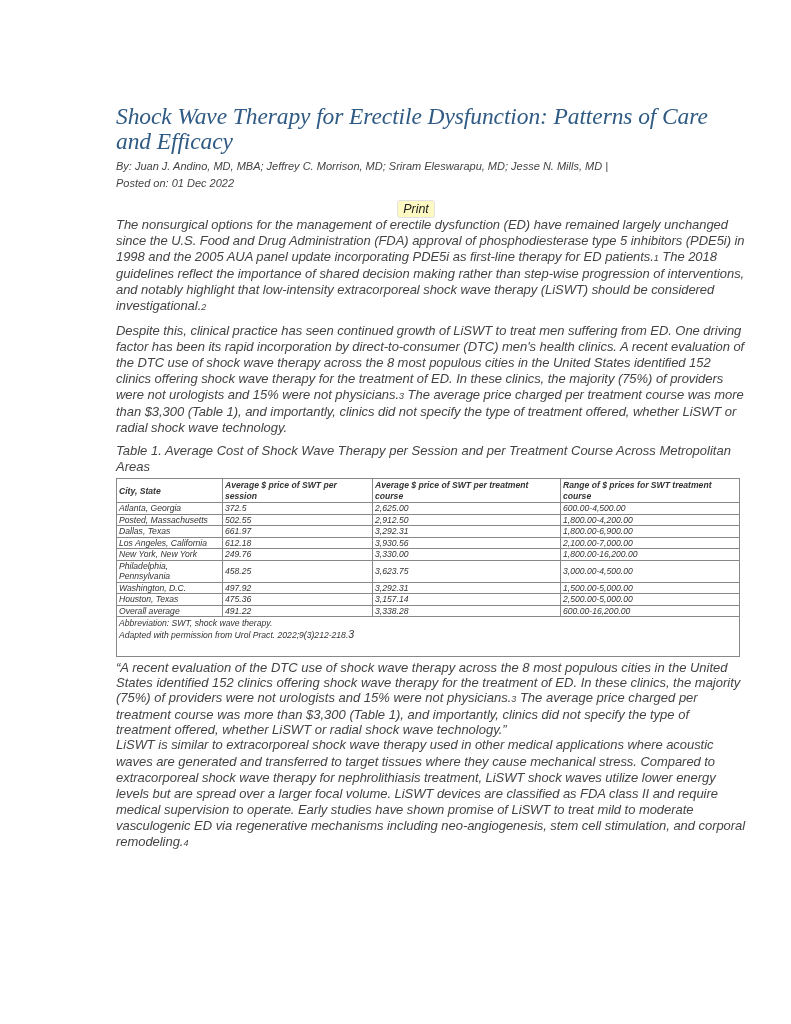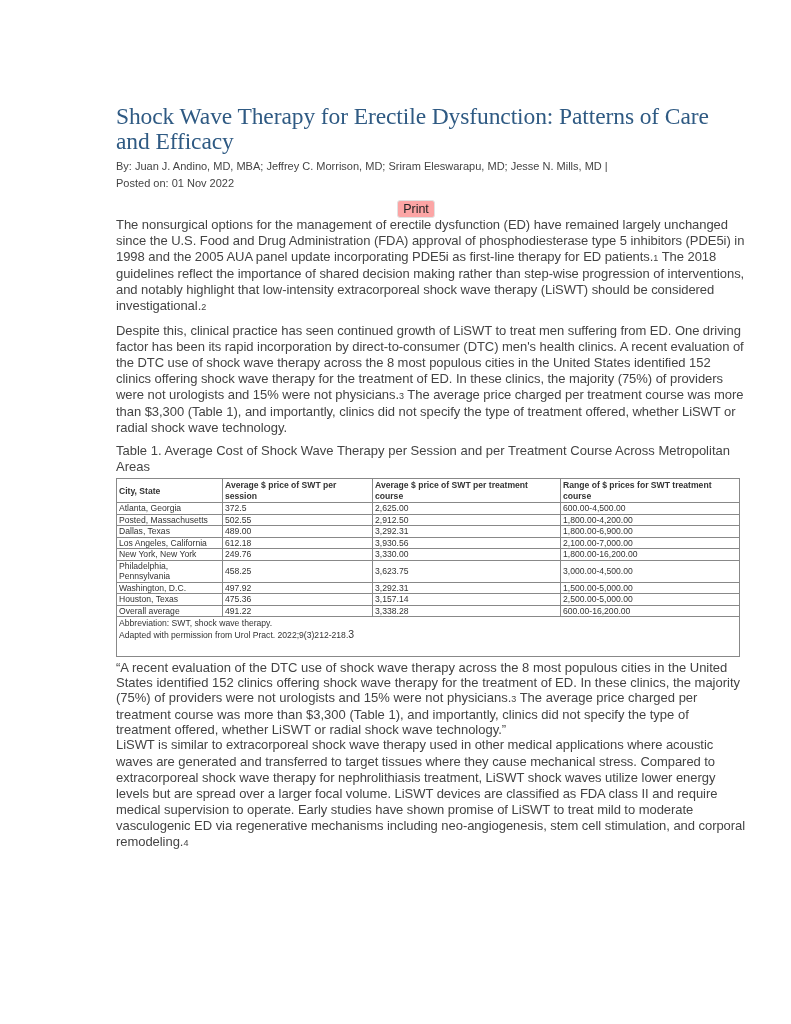--- a/index.html
+++ b/index.html
@@ -13,20 +13,21 @@
       position: relative;
       overflow: hidden;
       font-family: "Liberation Sans", sans-serif;
       color: #3a3a3a;
     }
     .page {
       position: absolute;
       left: 116px;
       top: 104px;
       width: 630px;
+      font-style: italic;
     }
     .title {
       font-family: "Liberation Serif", serif;
       font-size: 23.5px;
       line-height: 25px;
       color: #2c5282;
       color: #2f5a83;
       font-weight: normal;
       margin: 0;
       letter-spacing: -0.1px;
@@ -44,21 +45,21 @@
       margin-left: -30px;
     }
     .print-btn {
       display: inline-block;
       font-family: "Liberation Sans", sans-serif;
       font-size: 12.5px;
       line-height: 14px;
       padding: 1px 5px;
       border: 1px solid #e2e2e2;
       border-radius: 3px;
-      background: #fca5a5;
+      background: #fef9c3;
       color: #222;
       cursor: pointer;
     }
     .para {
       font-size: 13px;
       line-height: 16.1px;
       color: #444;
       margin: 0 0 7px 0;
       letter-spacing: -0.05px;
     }
@@ -109,21 +110,21 @@
       color: #444;
     }
   </style>
 </head>
 <body>
 
 <div class="page">
   <h1 class="title">Shock Wave Therapy for Erectile Dysfunction: Patterns of Care and Efficacy</h1>
   <div class="byline">
     <div>By: Juan J. Andino, MD, MBA; Jeffrey C. Morrison, MD; Sriram Eleswarapu, MD; Jesse N. Mills, MD |</div>
-    <div>Posted on: 01 Nov 2022</div>
+    <div>Posted on: 01 Dec 2022</div>
   </div>
 
   <div class="print-wrap">
     <span class="print-btn">Print</span>
   </div>
 
   <p class="para"><span>The nonsurgical options for the management of erectile dysfunction (ED) have remained largely unchanged since the U.S. Food and Drug Administration (FDA) approval of phosphodiesterase type 5 inhibitors (PDE5i) in 1998 and the 2005 AUA panel update incorporating PDE5i as first-line therapy for ED patients.</span><span class="ref">1</span><span> The 2018 guidelines reflect the importance of shared decision making rather than step-wise progression of interventions, and notably highlight that low-intensity extracorporeal shock wave therapy (LiSWT) should be considered investigational.</span><span class="ref">2</span></p>
 
   <p class="para"><span>Despite this, clinical practice has seen continued growth of LiSWT to treat men suffering from ED. One driving factor has been its rapid incorporation by direct-to-consumer (DTC) men's health clinics. A recent evaluation of the DTC use of shock wave therapy across the 8 most populous cities in the United States identified 152 clinics offering shock wave therapy for the treatment of ED. In these clinics, the majority (75%) of providers were not urologists and 15% were not physicians.</span><span class="ref">3</span><span> The average price charged per treatment course was more than $3,300 (Table 1), and importantly, clinics did not specify the type of treatment offered, whether LiSWT or radial shock wave technology.</span></p>
 
@@ -146,21 +147,21 @@
         <td class="c4">600.00-4,500.00</td>
       </tr>
       <tr>
         <td class="c1">Posted, Massachusetts</td>
         <td class="c2">502.55</td>
         <td class="c3">2,912.50</td>
         <td class="c4">1,800.00-4,200.00</td>
       </tr>
       <tr>
         <td class="c1">Dallas, Texas</td>
-        <td class="c2">489.00</td>
+        <td class="c2">661.97</td>
         <td class="c3">3,292.31</td>
         <td class="c4">1,800.00-6,900.00</td>
       </tr>
       <tr>
         <td class="c1">Los Angeles, California</td>
         <td class="c2">612.18</td>
         <td class="c3">3,930.56</td>
         <td class="c4">2,100.00-7,000.00</td>
       </tr>
       <tr>

